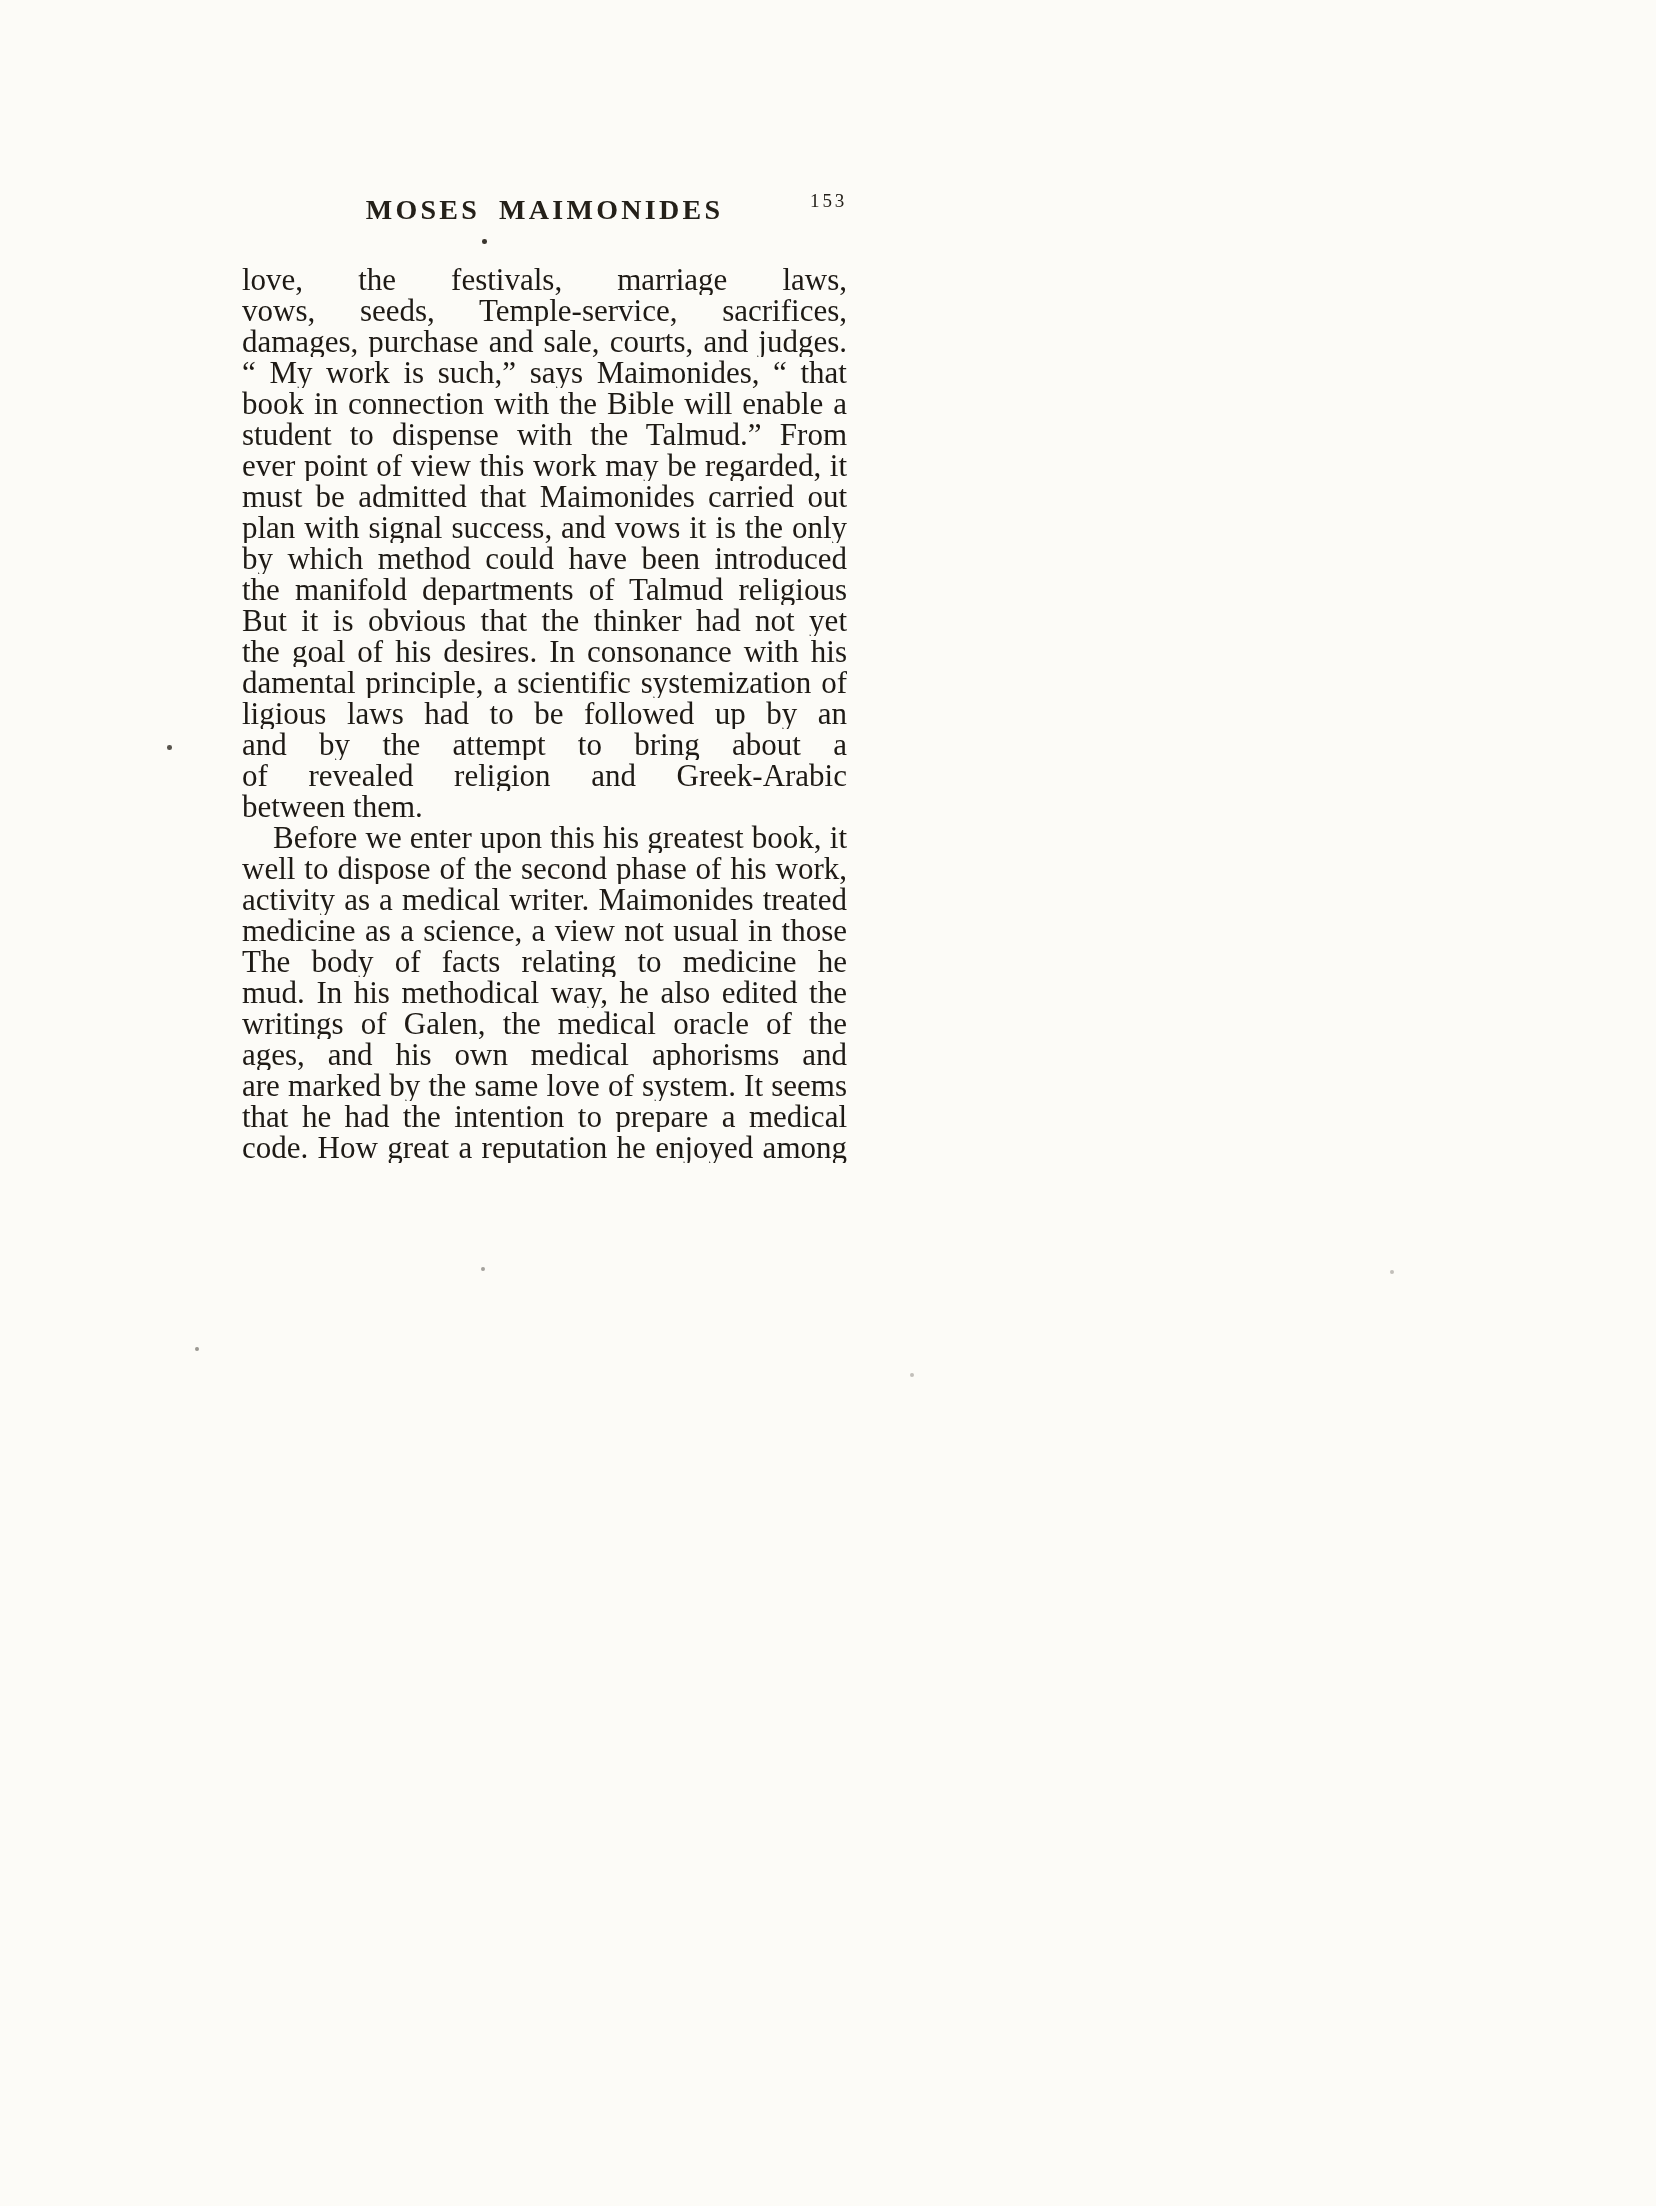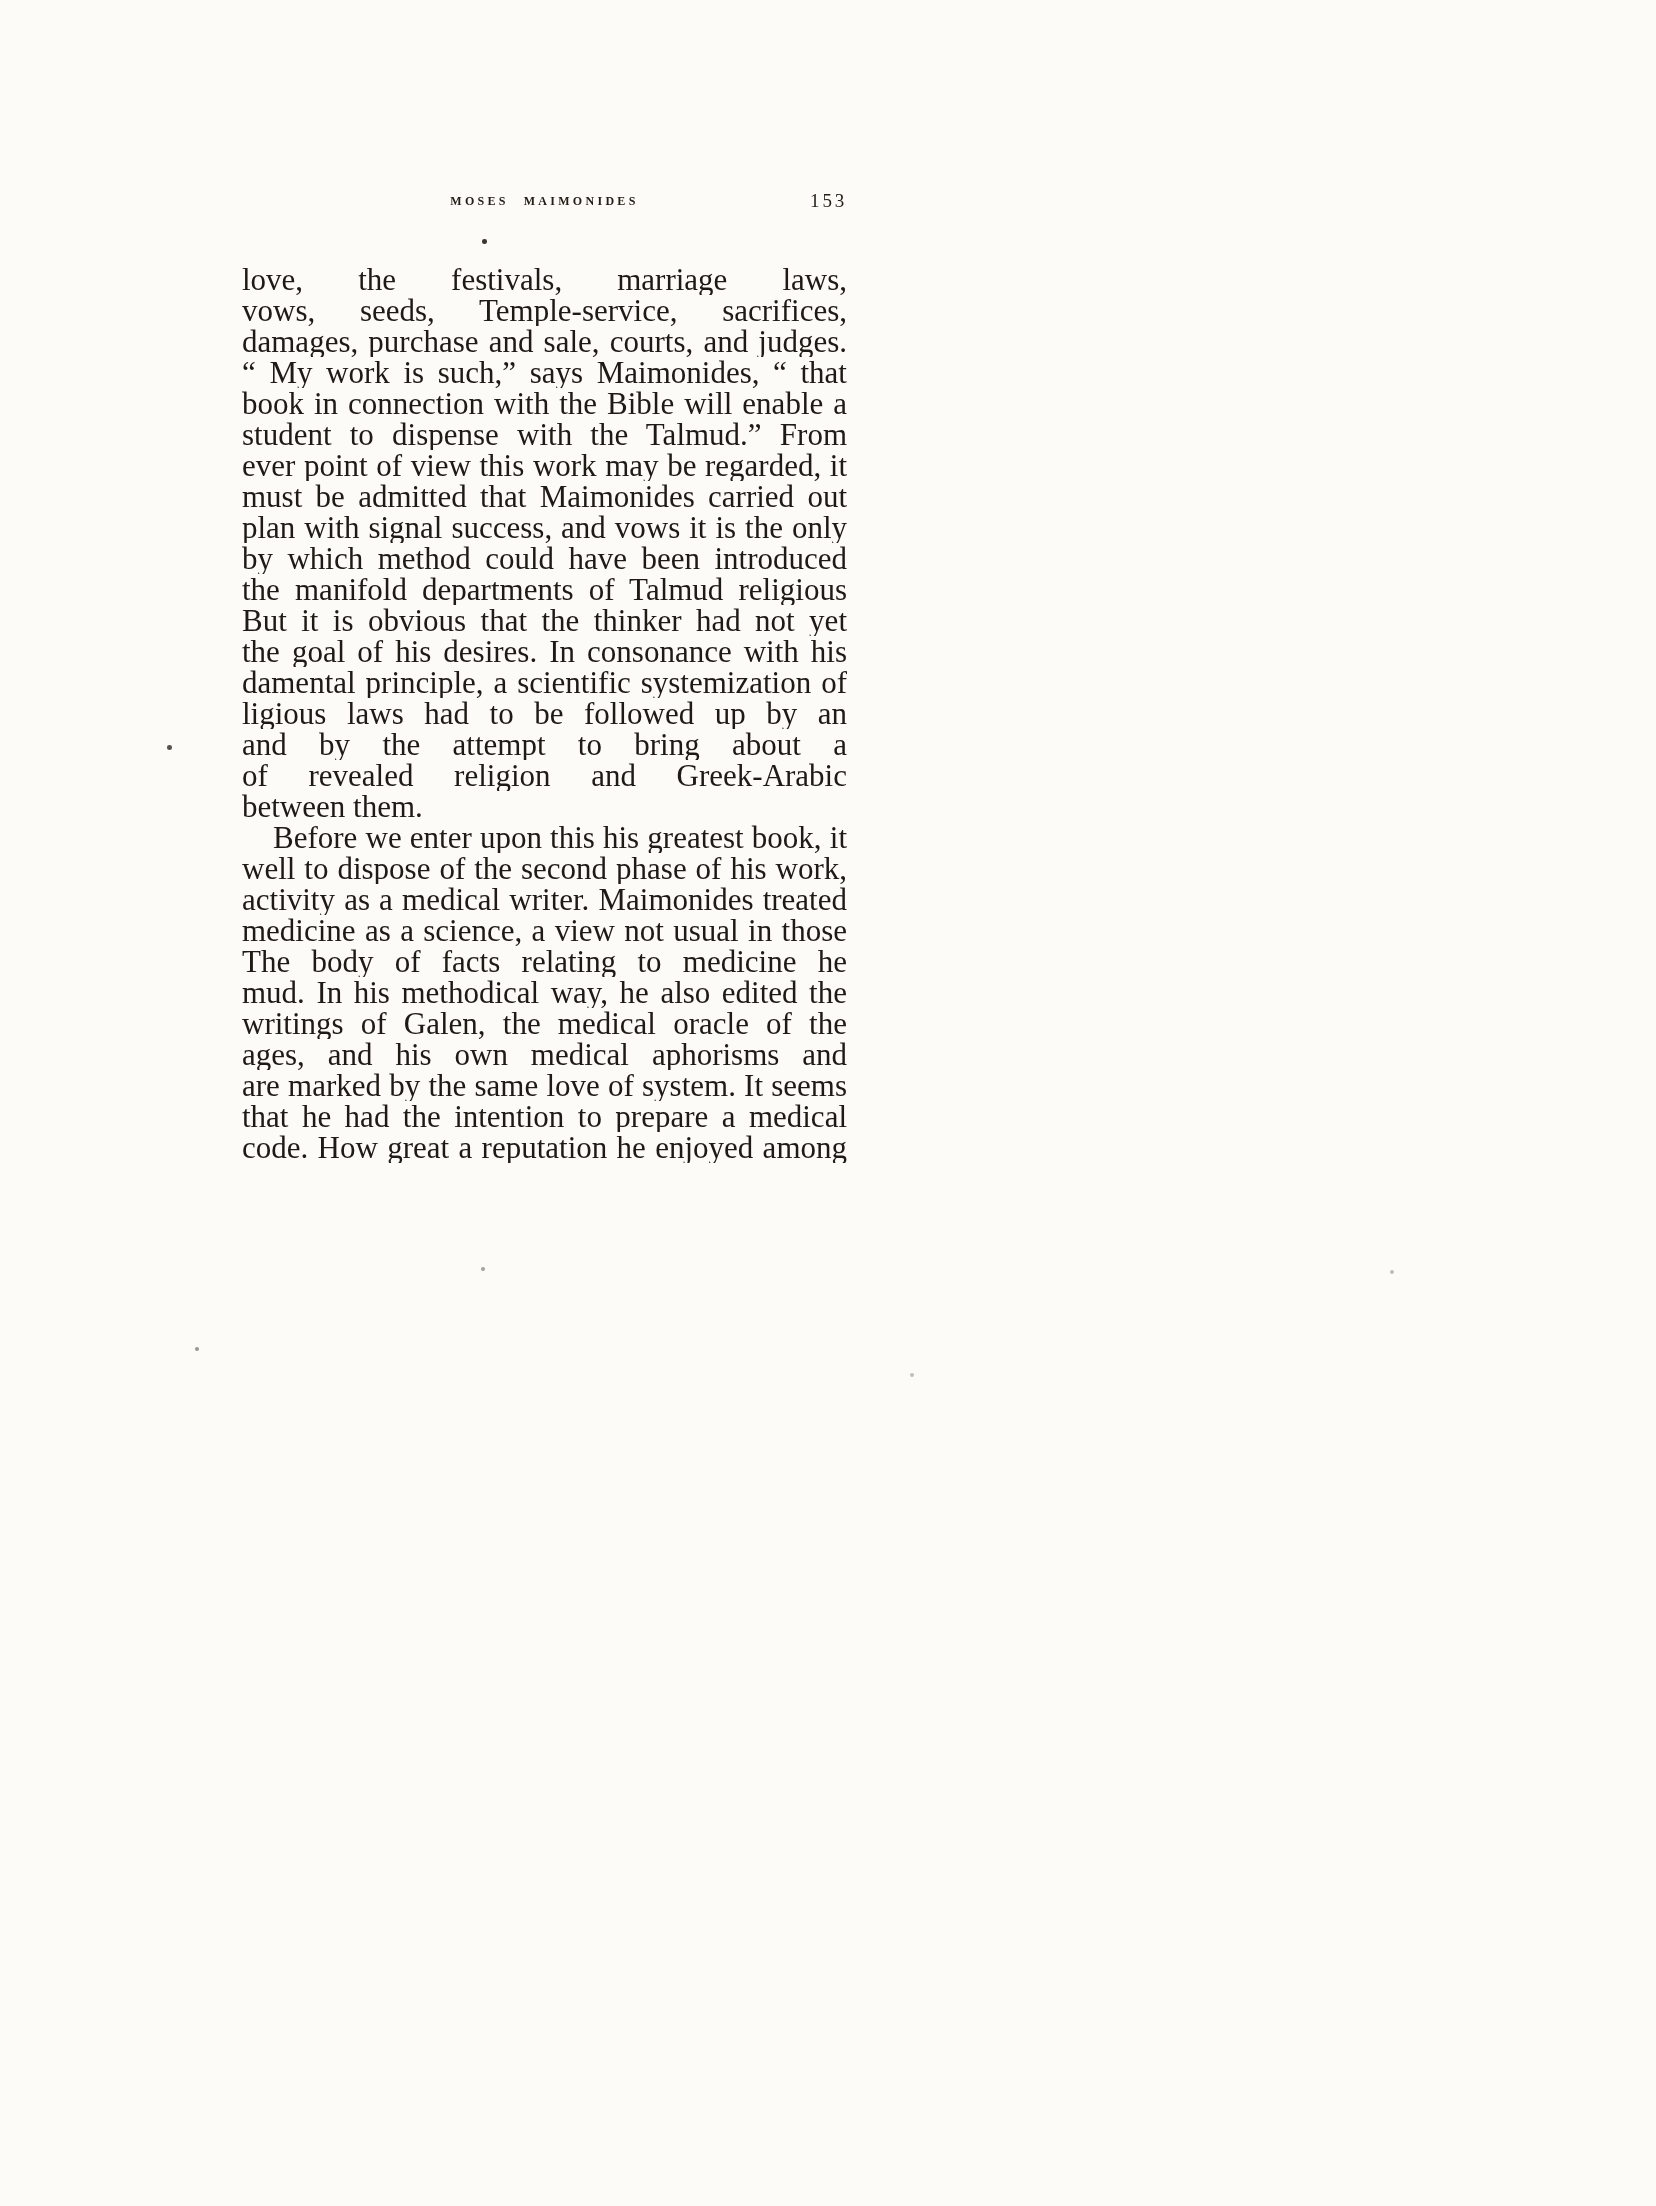--- a/index.html
+++ b/index.html
@@ -22,21 +22,21 @@
     left: 242px;
     top: 194px;
     width: 605px;
   }
   .running-head {
     position: relative;
     height: 30px;
   }
   .head-title {
     text-align: center;
-    font-size: 12px;
+    font-size: 28px;
     font-weight: bold;
     letter-spacing: 3.3px;
     word-spacing: 8.5px;
     color: #242019;
   }
   .head-page {
     position: absolute;
     right: 0px;
     top: -3.8px;
     font-size: 19px;

